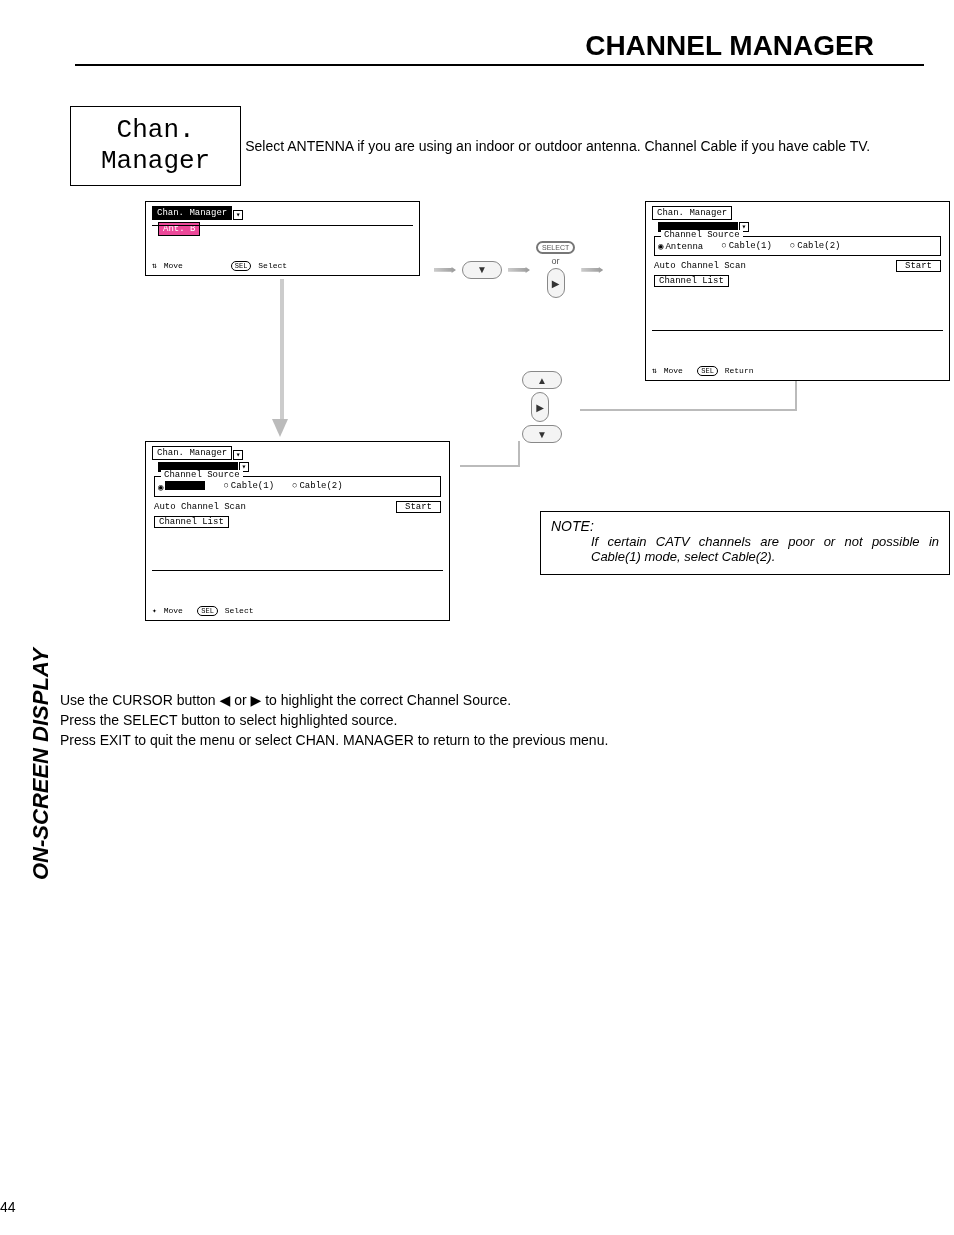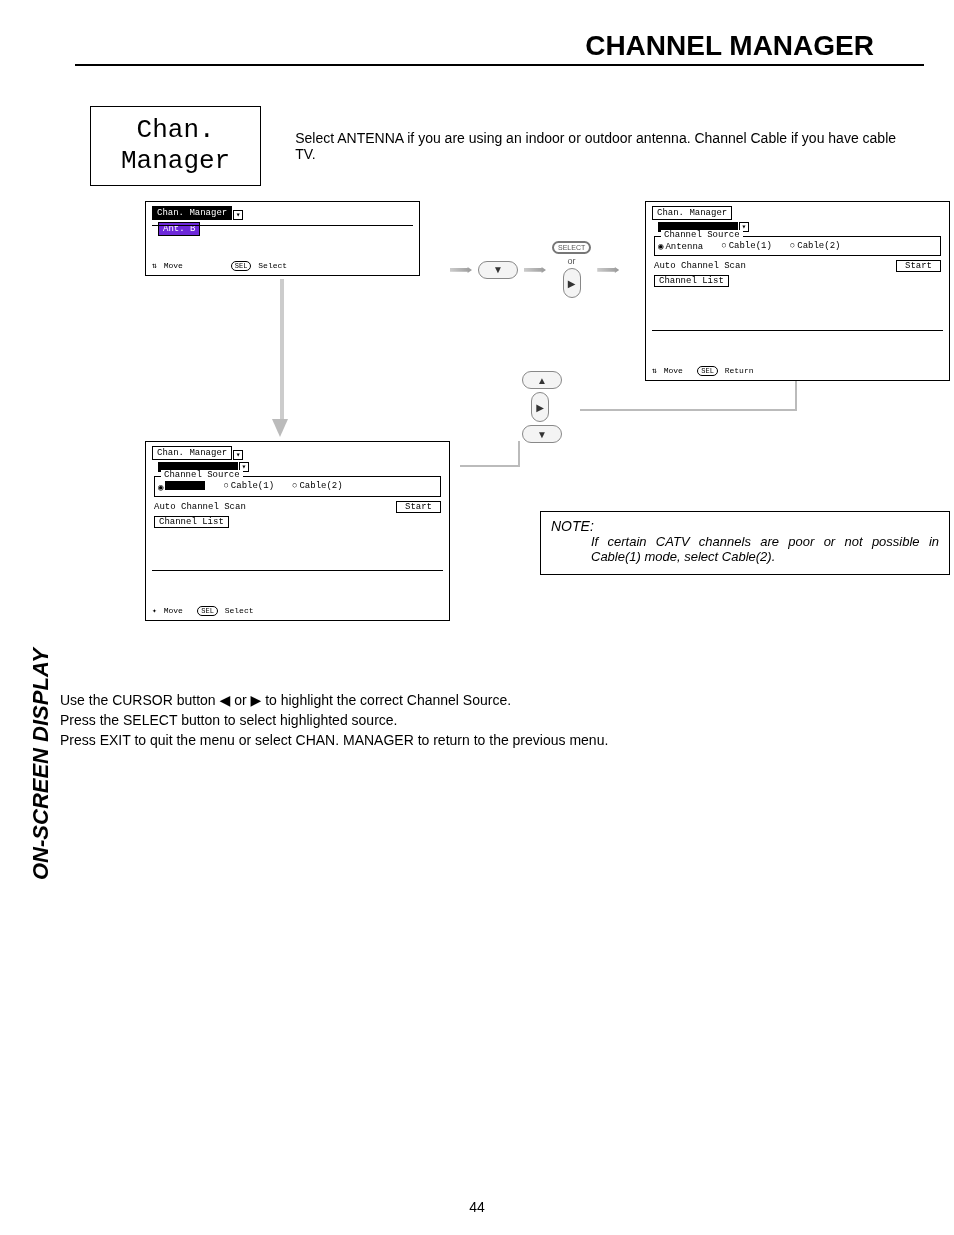--- a/index.html
+++ b/index.html
@@ -15,22 +15,22 @@
     text-align: right;
     font-size: 28px;
     font-weight: bold;
     padding: 30px 50px 2px 0;
     border-bottom: 2px solid #000;
     margin: 0 30px 0 75px;
   }
   .topic-row {
     display: flex;
     align-items: center;
-    gap: 34px;
-    margin: 40px 0 15px 90px;
+    gap: 4px;
+    margin: 40px 0 15px 70px;
   }
   .topic-box {
     border: 1.5px solid #000;
     padding: 8px 30px;
     font-family: "Courier New", monospace;
     font-size: 26px;
     font-weight: 400;
     text-align: center;
     line-height: 1.2;
   }
@@ -53,21 +53,21 @@
     font-family: "Courier New", monospace;
     font-size: 9px;
     padding: 4px 6px 2px 6px;
     background: #fff;
   }
   .osd-panel.tall { width: 305px; height: 180px; }
 
   .crumb-row { display: flex; align-items: flex-end; gap: 0; margin-bottom: 2px; }
   .crumb-box { border: 1px solid #000; padding: 1px 4px; background: #fff; }
   .crumb-box.inv { background: #000; color: #fff; }
-  .crumb-box.hi { background: #6d28d9; color: #fff; }
+  .crumb-box.hi { background: #ec4899; color: #fff; }
   .tri-wrap { border:1px solid #000; width:10px; height:10px; display:flex; align-items:center; justify-content:center; margin-left:1px;}
   .tri-wrap::before{content:"▾"; font-size:8px; line-height:1;}
 
   .footer-line {
     border-top: 1px solid #000;
     margin-top: 6px;
     padding-top: 2px;
     font-size: 8px;
     position: absolute;
     bottom: 4px; left: 6px; right: 6px;
@@ -137,21 +137,21 @@
     font-size: 22px;
     font-weight: 900;
     font-style: italic;
     letter-spacing: 0px;
   }
 
   .page-num {
     position:absolute;
     bottom: 20px;
     width:100%;
-    text-align:center;
+    text-align:left;
     font-size:14px;
   }
 </style>
 </head>
 <body>
 
 <div class="page-title">CHANNEL MANAGER</div>
 
 <div class="topic-row">
   <div class="topic-box">
@@ -173,21 +173,21 @@
     </div>
     <div class="footer-line">
       <span class="udarrow"></span>
       <span>Move</span>
       &nbsp;&nbsp;&nbsp;&nbsp;&nbsp;&nbsp;&nbsp;&nbsp;
       <span class="btn-oval">SEL</span>
       <span>Select</span>
     </div>
   </div>
 
-  <div class="arrow-h" style="left:380px; top:40px;">
+  <div class="arrow-h" style="left:364px; top:40px;">
     <div class="shaft"></div>
     <div class="nav-pad down"></div>
     <div class="shaft"></div>
     <div style="display:flex;flex-direction:column;align-items:center;gap:2px;">
       <div class="sel-oval">SELECT</div>
       <div style="font-size:9px;color:#555;">or</div>
       <div class="nav-pad right"></div>
     </div>
     <div class="shaft"></div>
   </div>

